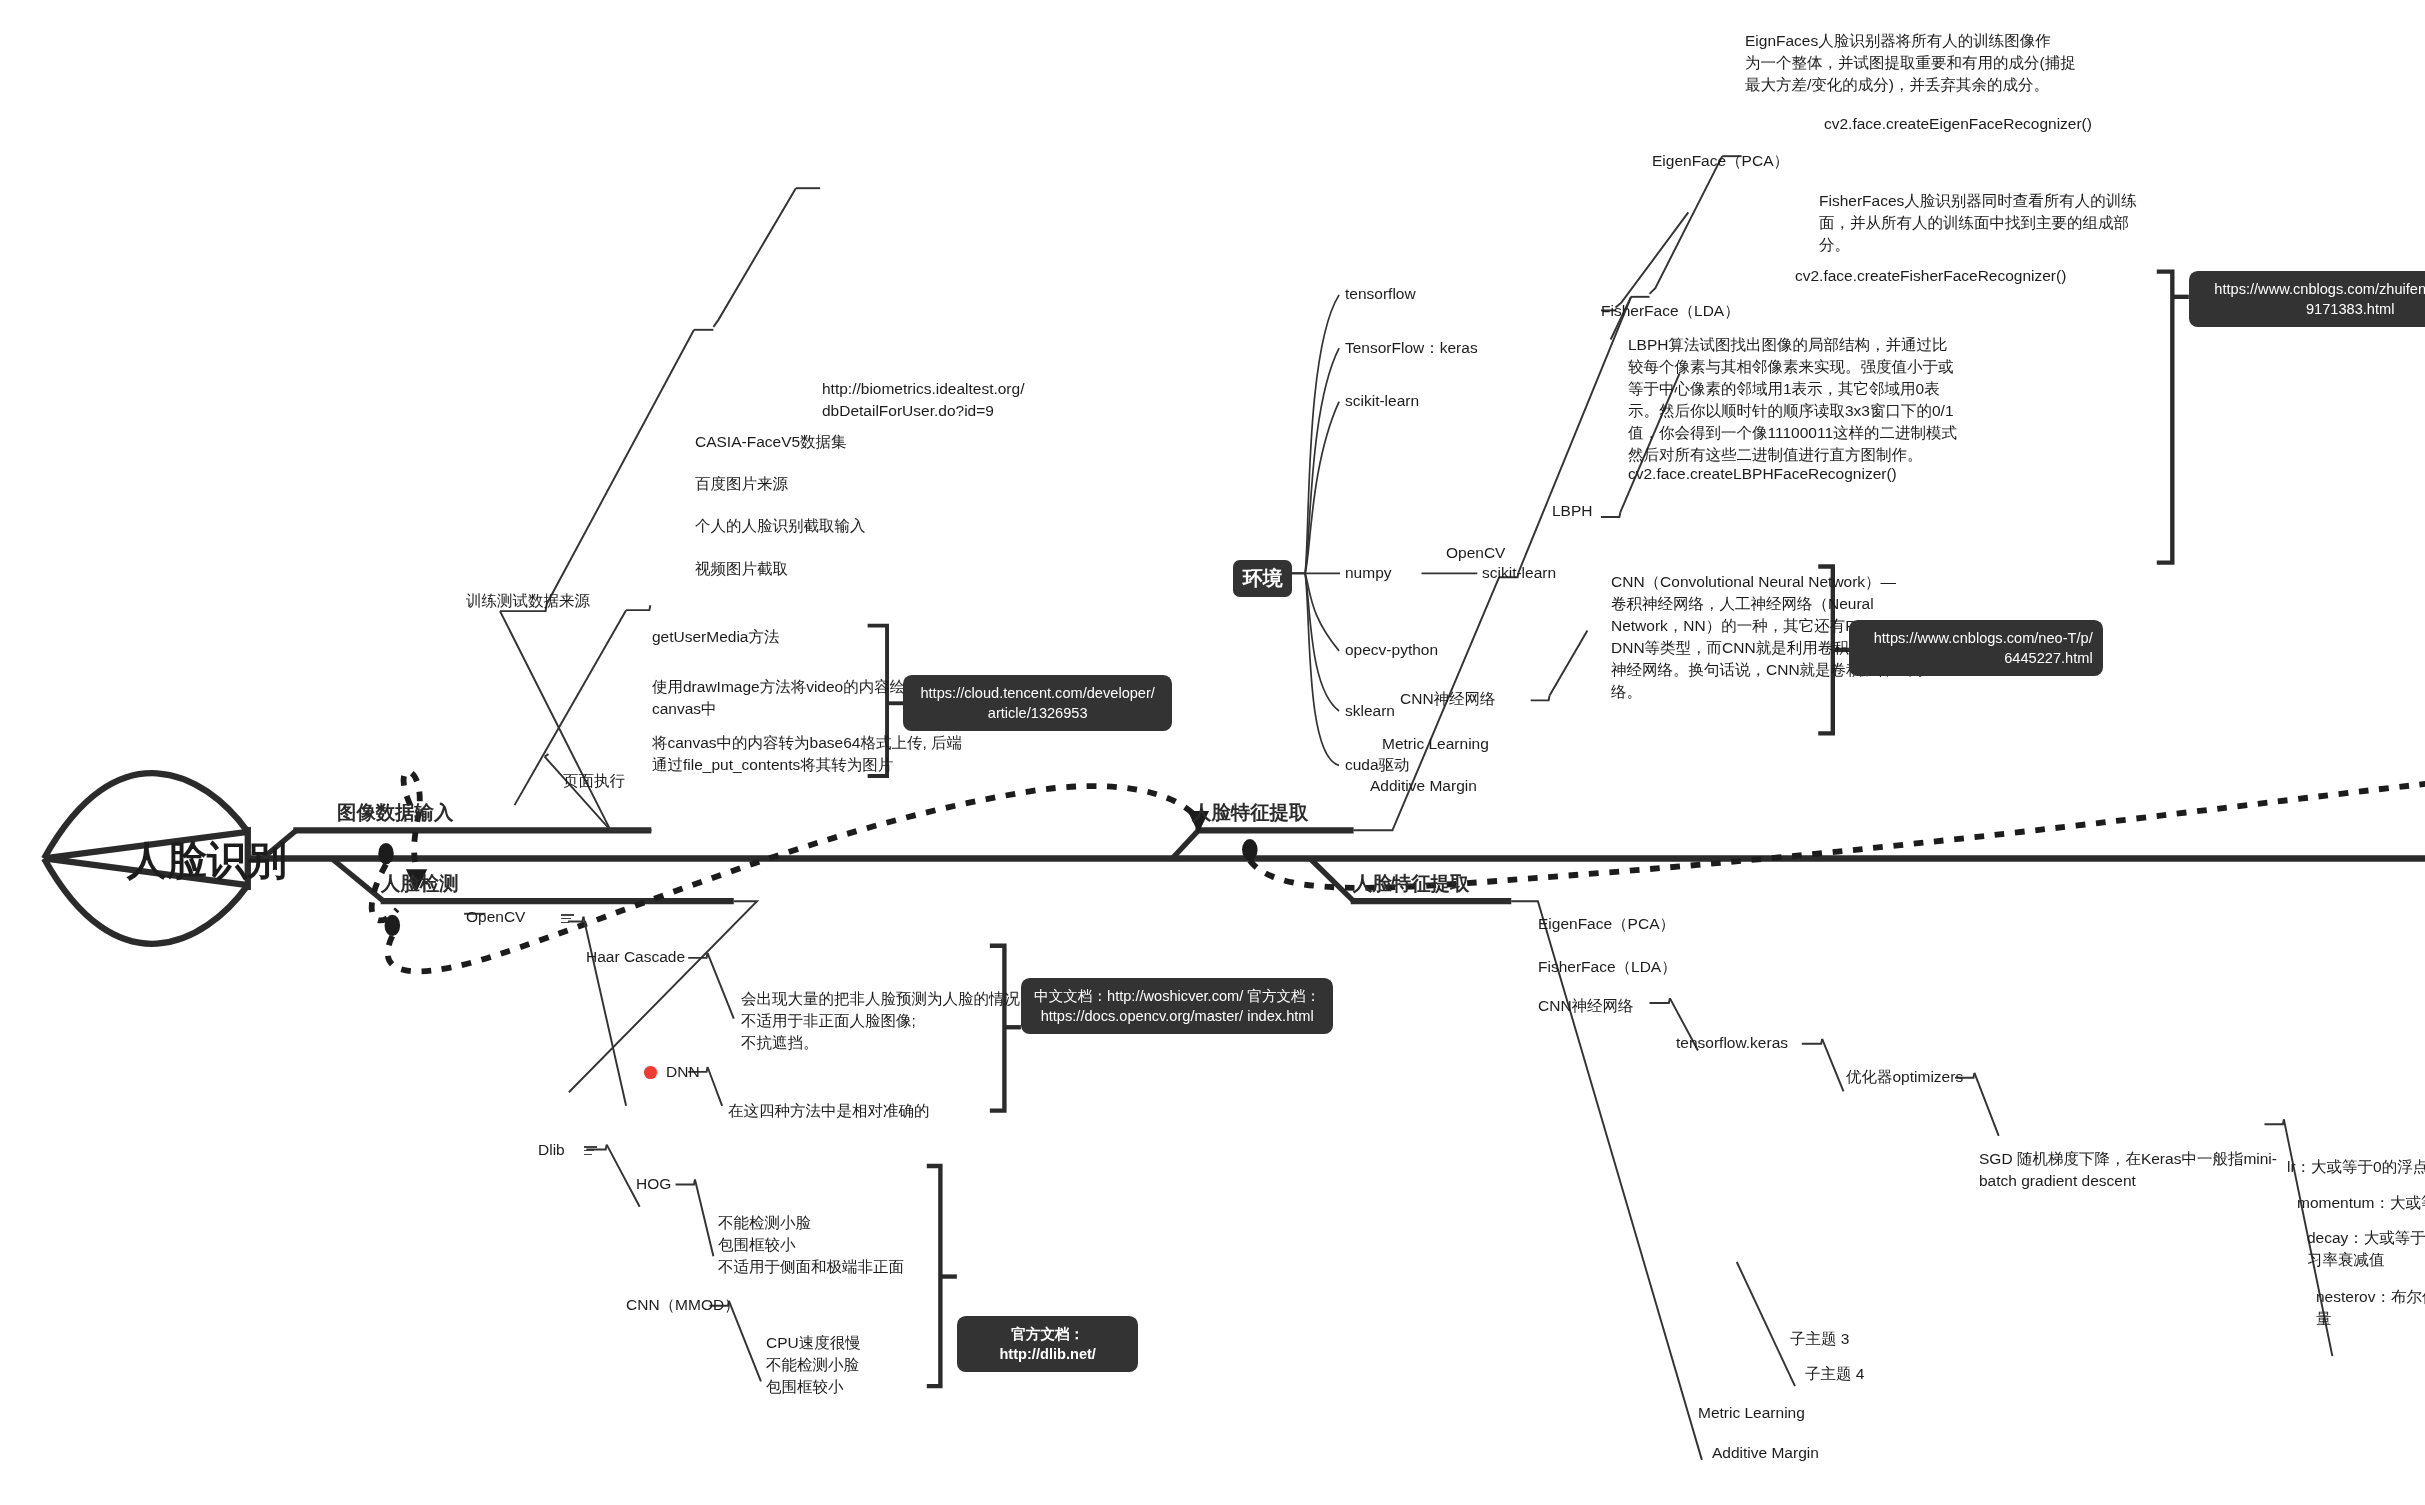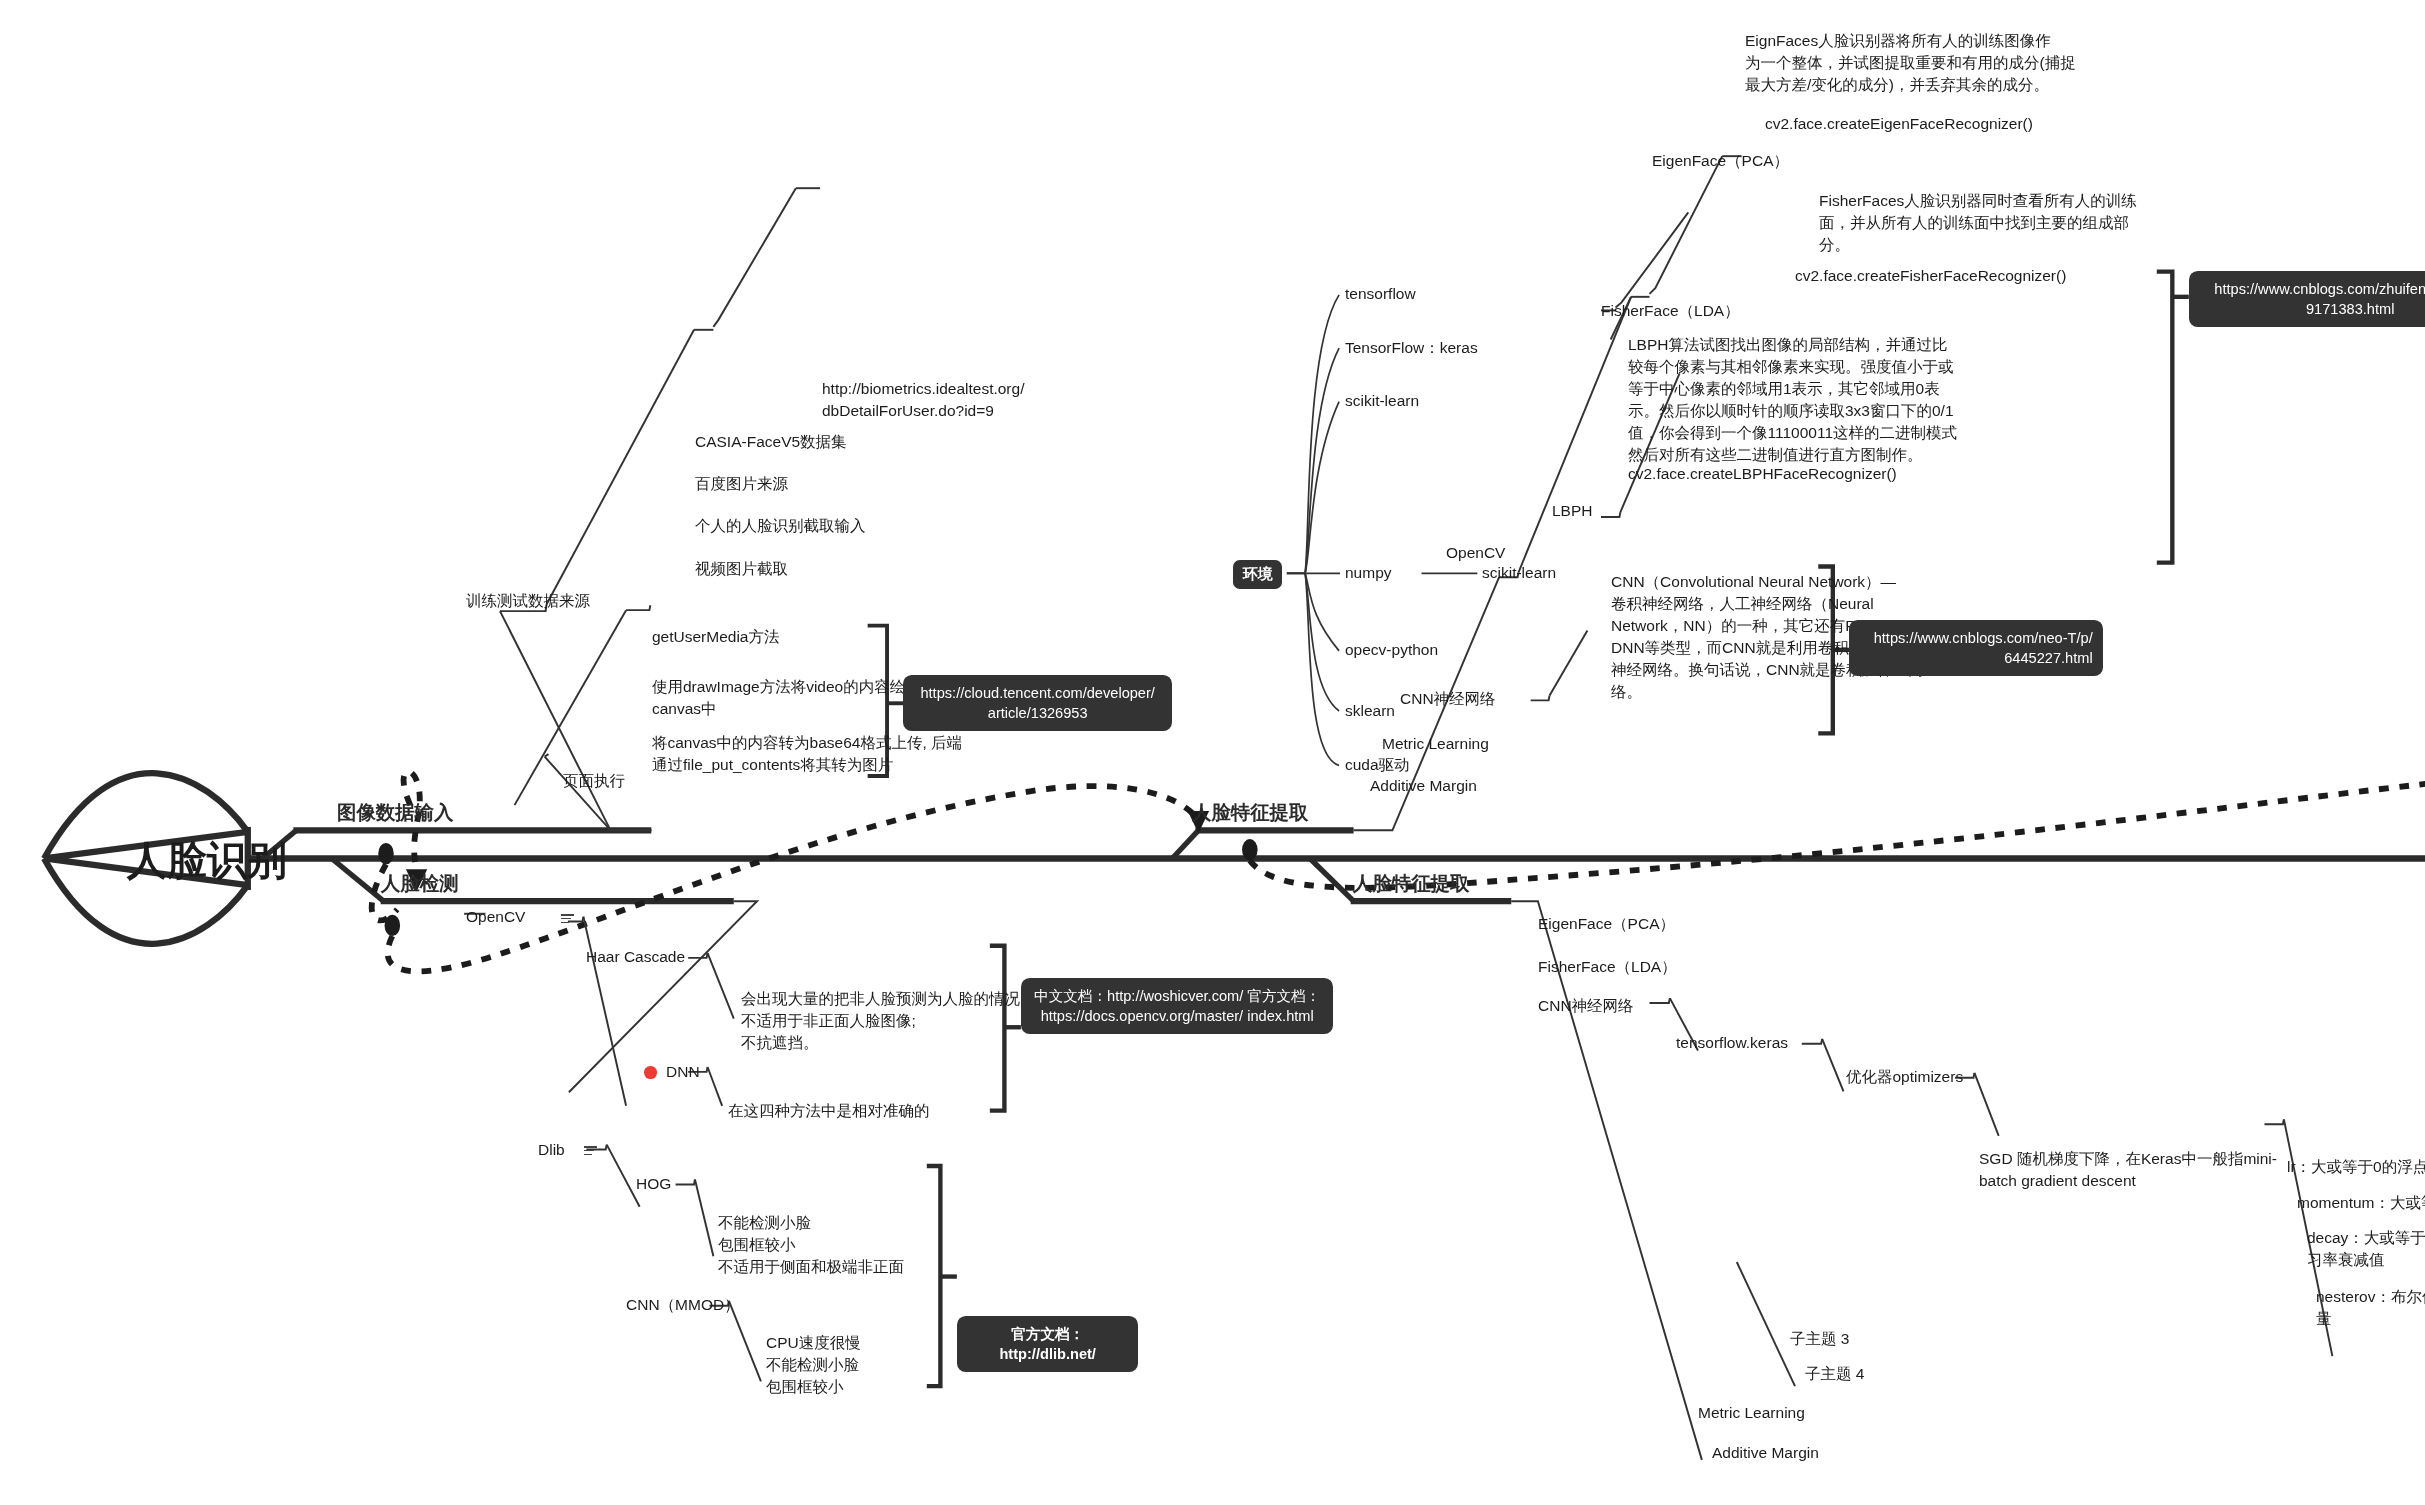--- a/index.html
+++ b/index.html
@@ -14,21 +14,21 @@
   
   .bone-label{position:absolute;font-size:19.4px;font-weight:600;color:#2b2b2b;white-space:nowrap;}
   .root-title{position:absolute;font-size:40px;font-weight:700;color:#1c1c1c;white-space:nowrap;}
 
   
   .badge{position:absolute;background:#333333;color:#ffffff;border-radius:8.7px;
          padding:7.8px 10.7px;font-size:14.6px;line-height:1.38;text-align:center;}
 
   
   .envbox{position:absolute;background:#333;color:#fff;border-radius:6.8px;
-          padding:4.9px 9.7px;font-size:15px;font-weight:600;}
+          padding:4.9px 9.7px;font-size:20px;font-weight:600;}
 
   .reddot{position:absolute;width:12.6px;height:12.6px;border-radius:50%;background:#ee3b33;}
   .noteico{position:absolute;width:12.6px;height:9.7px;}
   .noteico i{display:block;height:1.5px;background:#444;margin-bottom:2.4px;}
   .noteico i:nth-child(2){width:80%;}
   .noteico i:nth-child(3){width:62%;}
 </style>
 </head>
 <body>
 
@@ -227,21 +227,21 @@
   <div class="nd t32" style="left:1345px;top:639px;">opecv-python</div>
   <div class="nd t32" style="left:1345px;top:700px;">sklearn</div>
   <div class="nd t32" style="left:1345px;top:754px;">cuda驱动</div>
 
   <div class="nd t32" style="left:1446px;top:542px;">OpenCV</div>
 
   <div class="nd t32" style="left:1652px;top:150px;">EigenFace（PCA）</div>
   <div class="nd t32" style="left:1745px;top:30px;">EignFaces人脸识别器将所有人的训练图像作
 为一个整体，并试图提取重要和有用的成分(捕捉
 最大方差/变化的成分)，并丢弃其余的成分。</div>
-  <div class="nd t32" style="left:1765px;top:113px;text-align:right;">cv2.face.createEigenFaceRecognizer()</div>
+  <div class="nd t32" style="left:1824px;top:113px;text-align:right;">cv2.face.createEigenFaceRecognizer()</div>
 
   <div class="nd t32" style="left:1601px;top:300px;">FisherFace（LDA）</div>
   <div class="nd t32" style="left:1795px;top:190px;margin-left:24px;">FisherFaces人脸识别器同时查看所有人的训练
 面，并从所有人的训练面中找到主要的组成部
 分。</div>
   <div class="nd t32" style="left:1795px;top:265px;">cv2.face.createFisherFaceRecognizer()</div>
 
   <div class="nd t32" style="left:1552px;top:500px;">LBPH</div>
   <div class="nd t32" style="left:1628px;top:334px;">LBPH算法试图找出图像的局部结构，并通过比
 较每个像素与其相邻像素来实现。强度值小于或

